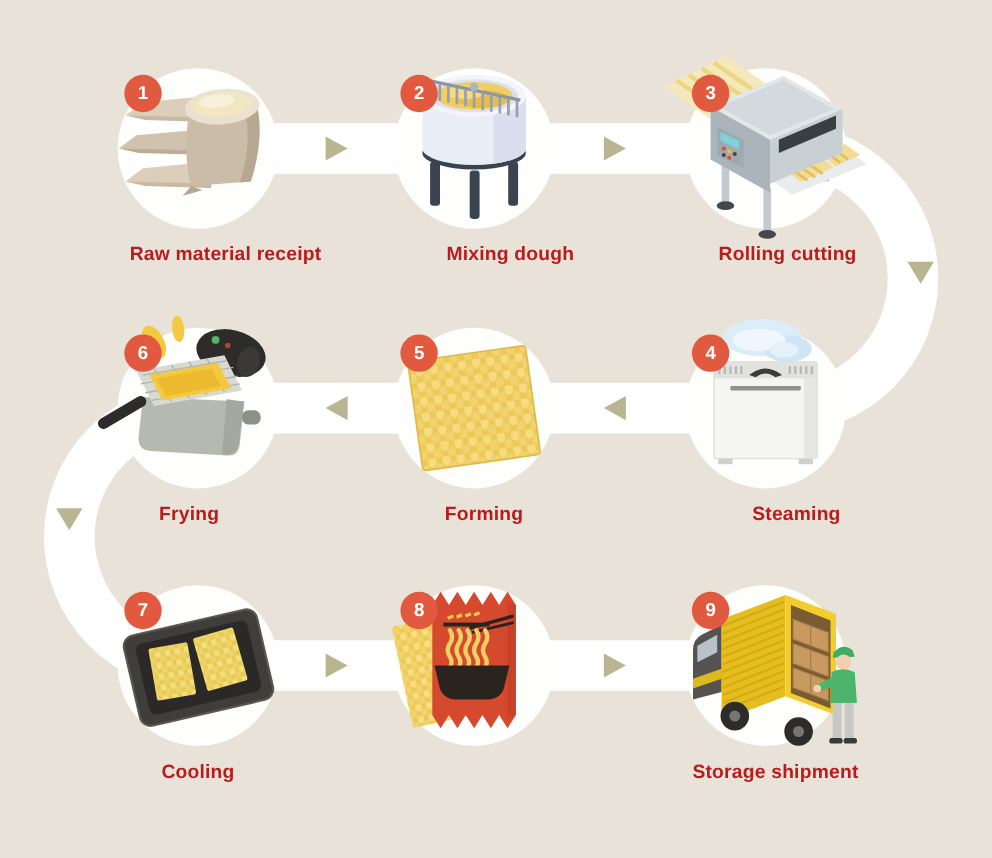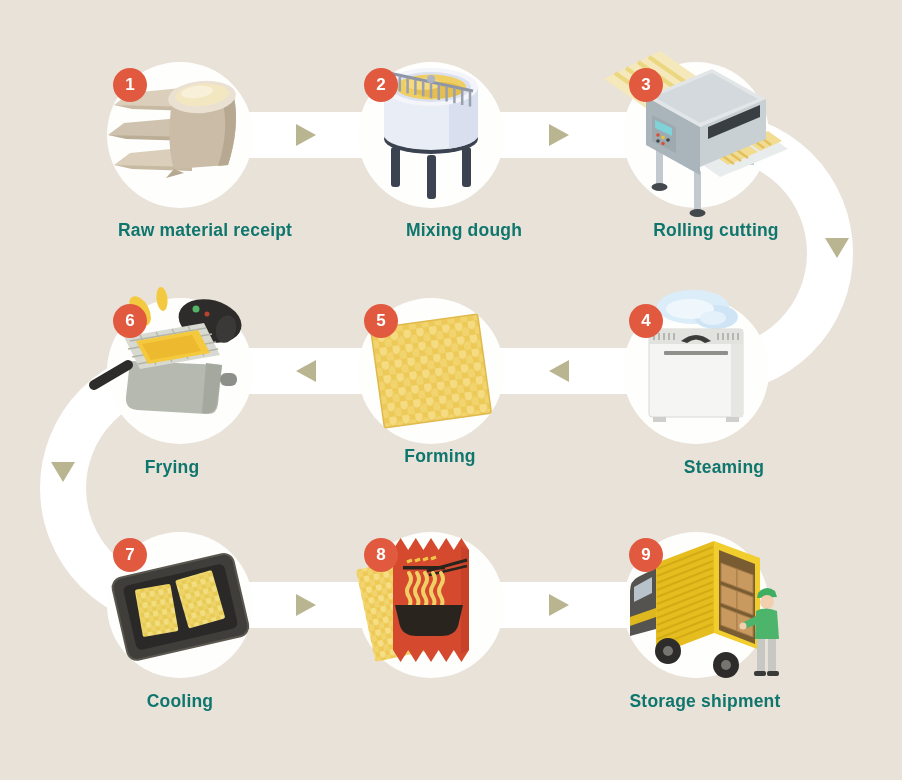--- a/index.html
+++ b/index.html
@@ -12,21 +12,21 @@
   svg.flow{position:absolute;left:0;top:0;}
   .step{position:absolute;width:200px;height:200px;}
   .step svg{position:absolute;left:0;top:0;overflow:visible;}
   .badge{
     position:absolute;left:33px;top:33px;width:34px;height:34px;border-radius:50%;
     background:#e15a40;color:#fff;font-size:17px;font-weight:bold;
     display:flex;align-items:center;justify-content:center;z-index:3;
   }
   .label{
     position:absolute;width:280px;text-align:center;
-    font-size:17.5px;font-weight:bold;color:#0f766e;letter-spacing:.2px;
+    font-size:17.5px;font-weight:bold;color:#b91c1c;letter-spacing:.2px;
   }
 </style>
 </head>
 <body>
 
 <div class="canvas">
 
   <svg class="flow" width="902" height="780" viewBox="0 0 902 780">
     <path d="M 180 135 H 712 A 118 118 0 0 1 712 371 H 180 A 117 117 0 0 0 180 605 H 700" fill="none" stroke="#ffffff" stroke-width="46" stroke-linecap="round"></path>
     <polygon points="296,124 296,146 316,135" fill="#b9b591"></polygon>
@@ -263,18 +263,18 @@
     </svg>
     <div class="badge">
         <span>9</span>
       </div>
   </div>
 
   <div class="label" style="left:65px;top:220px;">Raw material receipt</div>
   <div class="label" style="left:324px;top:220px;">Mixing dough</div>
   <div class="label" style="left:576px;top:220px;">Rolling cutting</div>
   <div class="label" style="left:584px;top:457px;">Steaming</div>
-  <div class="label" style="left:300px;top:446px;">Forming</div>
+  <div class="label" style="left:300px;top:457px;">Forming</div>
   <div class="label" style="left:32px;top:457px;">Frying</div>
   <div class="label" style="left:40px;top:691px;">Cooling</div>
   <div class="label" style="left:565px;top:691px;">Storage shipment</div>
 
 </div>
 
 </body></html>

